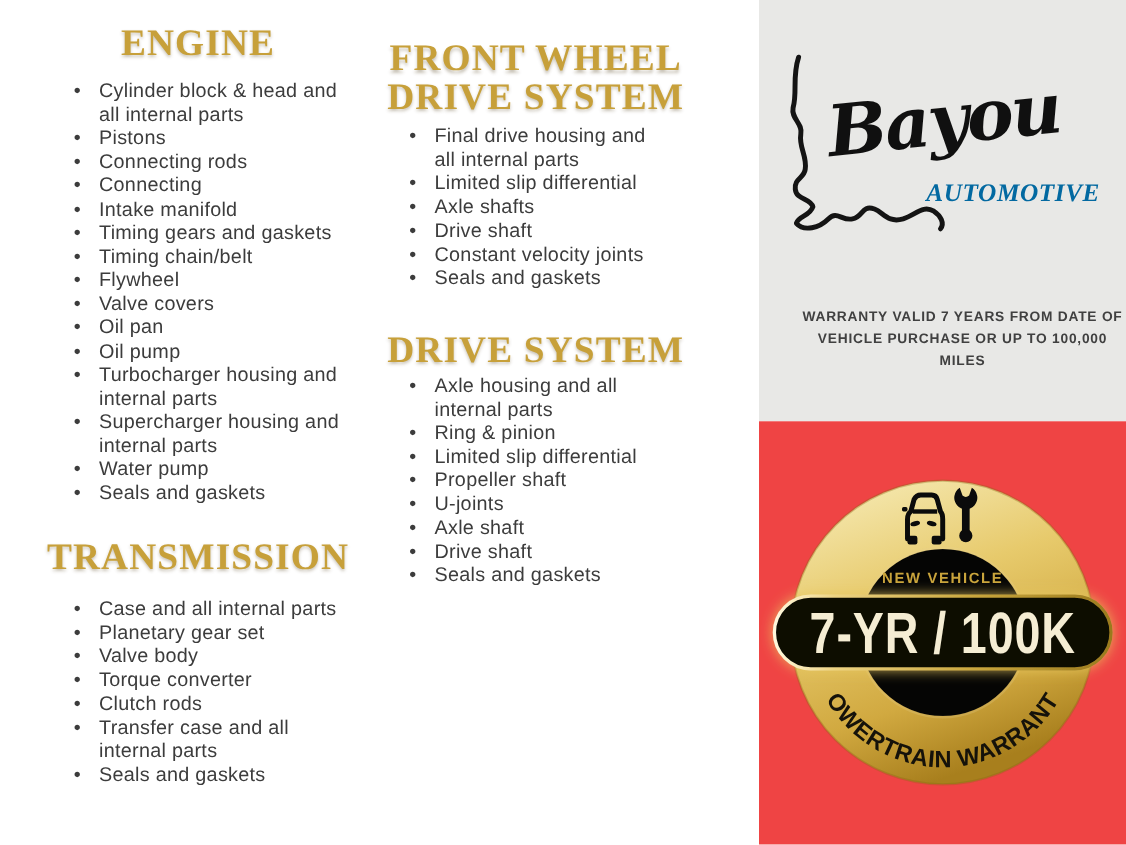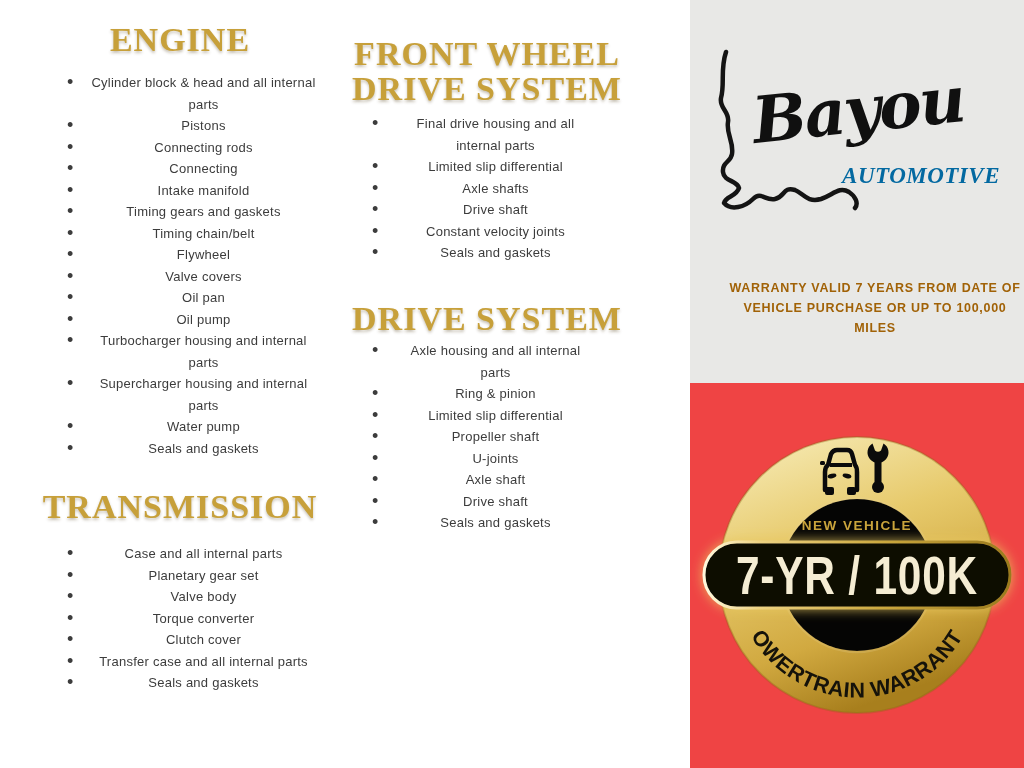--- a/index.html
+++ b/index.html
@@ -27,25 +27,24 @@
   #sec-engine .gold-head, #sec-transmission .gold-head { line-height:40px; }
 
   ul.items { list-style:none; margin-top:12px; }
   #sec-engine ul.items       { margin-left:35px; width:252px; }
   #sec-transmission ul.items { margin-left:35px; width:252px; margin-top:16px; }
   #sec-fwd ul.items          { margin-left:33px; width:226px; margin-top:7px; }
   #sec-rwd ul.items          { margin-left:33px; width:226px; margin-top:4px; }
   ul.items li {
     position:relative;
     padding-left:25px;
-    font-size:13px;
+    font-size:18px;
     line-height:21.5px;
     letter-spacing:0.25px;
     color:#3c3c3c;
-    text-align:center;
   }
   ul.items li::before {
     content:"\2022";
     position:absolute; left:2px; top:0;
     font-size:18px; line-height:21.5px; color:#3c3c3c;
   }
 
   
   .brand-panel {
     position:absolute; left:690px; top:0; width:334px; height:383px;
@@ -64,21 +63,21 @@
     position:absolute; left:140px; top:163px; width:170px;
     font-family:Liberation Serif, serif;
     font-style:italic; font-weight:bold;
     font-size:23px; letter-spacing:0.5px;
     color:#0369a1; text-align:right;
   }
   .warranty-note {
     position:absolute; left:0; top:278px; width:334px;
     text-align:center;
     font-size:12.5px; line-height:20px; letter-spacing:0.7px;
-    font-weight:bold; color:#a16207;padding-left:36px;
+    font-weight:bold; color:#404040;padding-left:36px;
   }
 
   
   .badge-panel {
     position:absolute; left:690px; top:383px; width:334px; height:385px;
     background:#ef4444;
   }
   .badge-svg { position:absolute; left:0; top:0; width:334px; height:385px; }
 </style>
 </head>
@@ -113,21 +112,21 @@
   <section class="sec" id="sec-transmission">
     <h2 class="gold-head">
       <span class="hl">TRANSMISSION</span>
     </h2>
     <ul class="items">
 
     <li>Case and all internal parts</li>
         <li>Planetary gear set</li>
         <li>Valve body</li>
         <li>Torque converter</li>
-        <li>Clutch cover</li>
+        <li>Clutch rods</li>
         <li>Transfer case and all internal parts</li>
         <li>Seals and gaskets</li>
       </ul>
   </section>
 
   <section class="sec" id="sec-fwd">
     <h2 class="gold-head">
       <span class="hl">FRONT WHEEL</span>
       <span class="hl">DRIVE SYSTEM</span>
     </h2>

